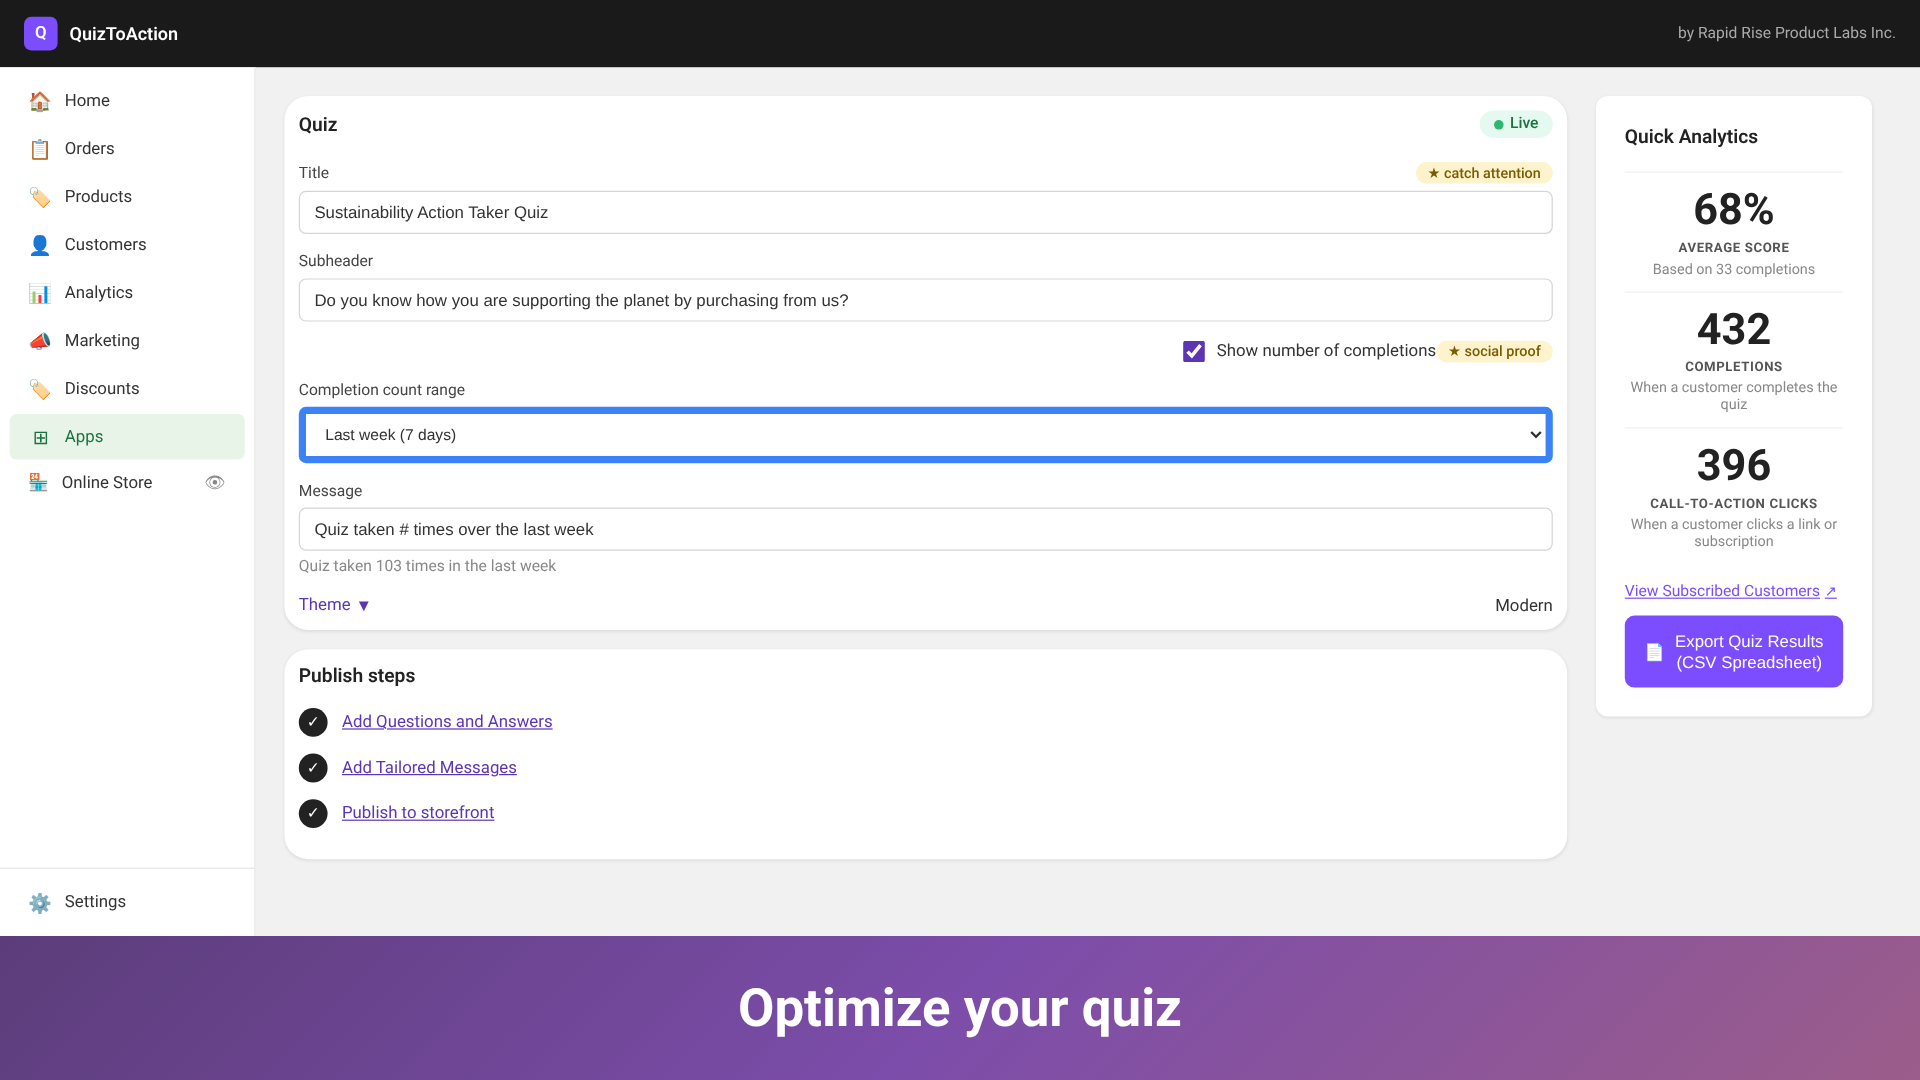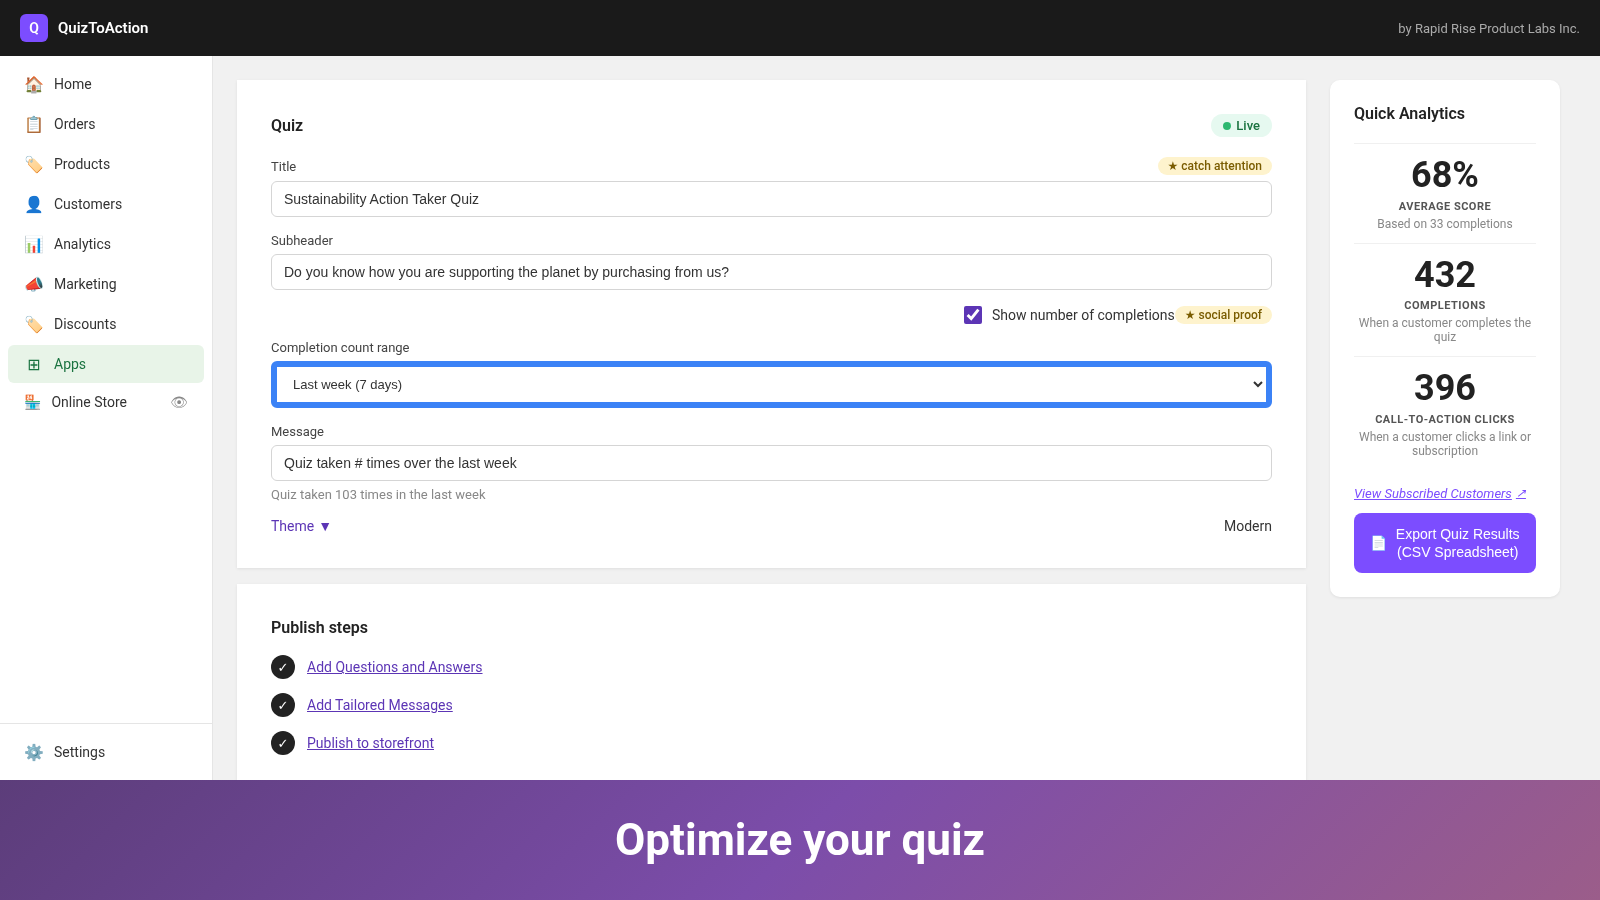--- a/index.html
+++ b/index.html
@@ -140,22 +140,22 @@
       overflow-y: auto;
       padding: 24px;
       display: flex;
       flex-direction: column;
       gap: 16px;
     }
 
     
     .card {
       background: #fff;
-      border-radius: 0;
-      padding: 34px;
+      border-radius: 20px;
+      padding: 12px;
       box-shadow: 0 1px 3px rgba(0,0,0,0.08);
     }
 
     
     .quiz-card-header {
       display: flex;
       align-items: center;
       justify-content: space-between;
       margin-bottom: 20px;
     }
@@ -362,21 +362,20 @@
     .view-customers-link {
       display: flex;
       align-items: center;
       gap: 4px;
       color: #7c4dff;
       font-size: 13px;
       text-decoration: underline;
       cursor: pointer;
       margin-top: 16px;
       margin-bottom: 12px;
-      font-style: italic;
     }
 
     .export-btn {
       width: 100%;
       background: #7c4dff;
       color: #fff;
       border: none;
       border-radius: 8px;
       padding: 12px 16px;
       font-size: 14px;

